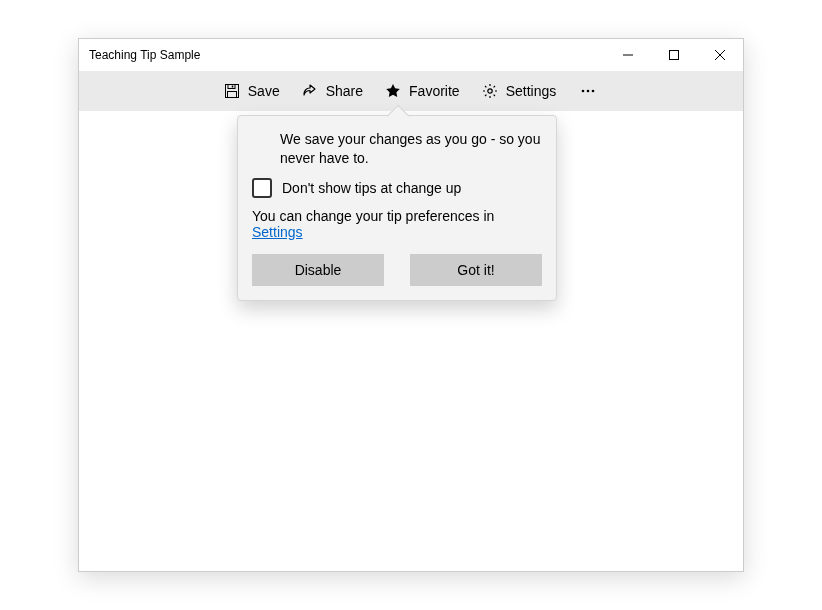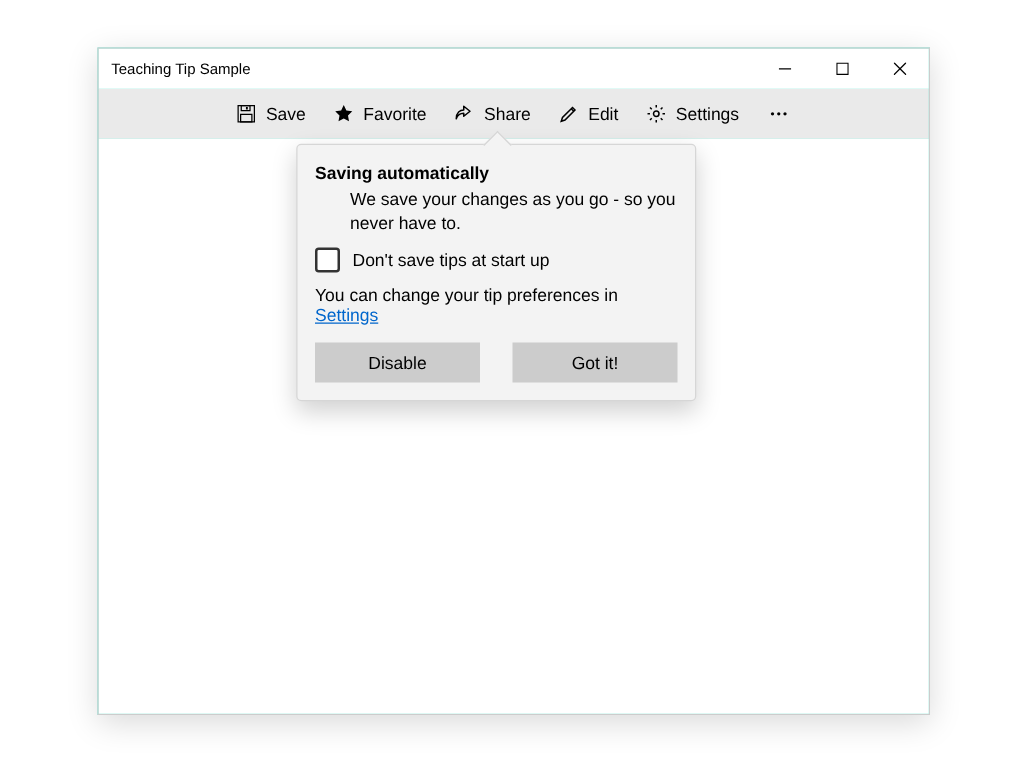--- a/index.html
+++ b/index.html
@@ -192,42 +192,33 @@
             <rect x="1.5" y="1.5" width="13" height="13"></rect>
             <rect x="4" y="1.5" width="7" height="4"></rect>
             <rect x="3.5" y="8.5" width="9" height="6"></rect>
             <line x1="8.5" y1="2.5" x2="8.5" y2="4.5" stroke-width="1.5"></line>
           </svg>
       </span>
       <span>Save</span>
     </button>
     <button class="toolbar-btn">
       <span class="icon">
+        <svg viewBox="0 0 16 16" fill="none" stroke="#000" stroke-width="1.2">
+            <path d="M8 2l5 4-5 4V7.5C5 7.5 3 9 2 12c0-5 3-7 6-7V2z" stroke-linejoin="round"></path>
+          </svg>
+      </span>
+      <span>Share</span>
+    </button>
+    <button class="toolbar-btn">
+      <span class="icon">
         <svg viewBox="0 0 16 16">
             <path d="M8 1l2.1 4.3 4.7.7-3.4 3.3.8 4.7L8 11.8 3.8 14l.8-4.7L1.2 6l4.7-.7L8 1z" fill="#000"></path>
           </svg>
       </span>
       <span>Favorite</span>
-    </button>
-    <button class="toolbar-btn">
-      <span class="icon">
-        <svg viewBox="0 0 16 16" fill="none" stroke="#000" stroke-width="1.2">
-            <path d="M8 2l5 4-5 4V7.5C5 7.5 3 9 2 12c0-5 3-7 6-7V2z" stroke-linejoin="round"></path>
-          </svg>
-      </span>
-      <span>Share</span>
-    </button>
-    <button class="toolbar-btn">
-      <span class="icon">
-        <svg viewBox="0 0 16 16" fill="none" stroke="#000" stroke-width="1.2">
-            <path d="M2 14l1-3 8-8 2 2-8 8-3 1z"></path>
-            <line x1="10" y1="4" x2="12" y2="6"></line>
-          </svg>
-      </span>
-      <span>Edit</span>
     </button>
     <button class="toolbar-btn">
       <span class="icon">
         <svg viewBox="0 0 16 16" fill="none" stroke="#000" stroke-width="1.2">
             <circle cx="8" cy="8" r="2.2"></circle>
             <path d="M8 1v2M8 13v2M1 8h2M13 8h2M3 3l1.4 1.4M11.6 11.6L13 13M13 3l-1.4 1.4M4.4 11.6L3 13"></path>
           </svg>
       </span>
       <span>Settings</span>
     </button>
@@ -238,25 +229,24 @@
             <circle cx="8" cy="8" r="1.3" fill="#000"></circle>
             <circle cx="13" cy="8" r="1.3" fill="#000"></circle>
           </svg>
       </span>
     </button>
   </div>
 
   <div class="content">
     <div class="teachtip">
       <div class="teachtip-beak"></div>
-      <div class="teachtip-title">Saving automatically</div>
       <div class="teachtip-sub">We save your changes as you go - so you never have to.</div>
       <div class="teachtip-checkrow">
         <div class="teachtip-checkbox"></div>
-        <span>Don't save tips at start up</span>
+        <span>Don't show tips at change up</span>
       </div>
       <div class="teachtip-foot">
         <span>You can change your tip preferences in </span><a href="#">Settings</a>
       </div>
       <div class="teachtip-buttons">
         <button class="tip-btn">Disable</button>
         <button class="tip-btn">Got it!</button>
       </div>
     </div>
   </div>

